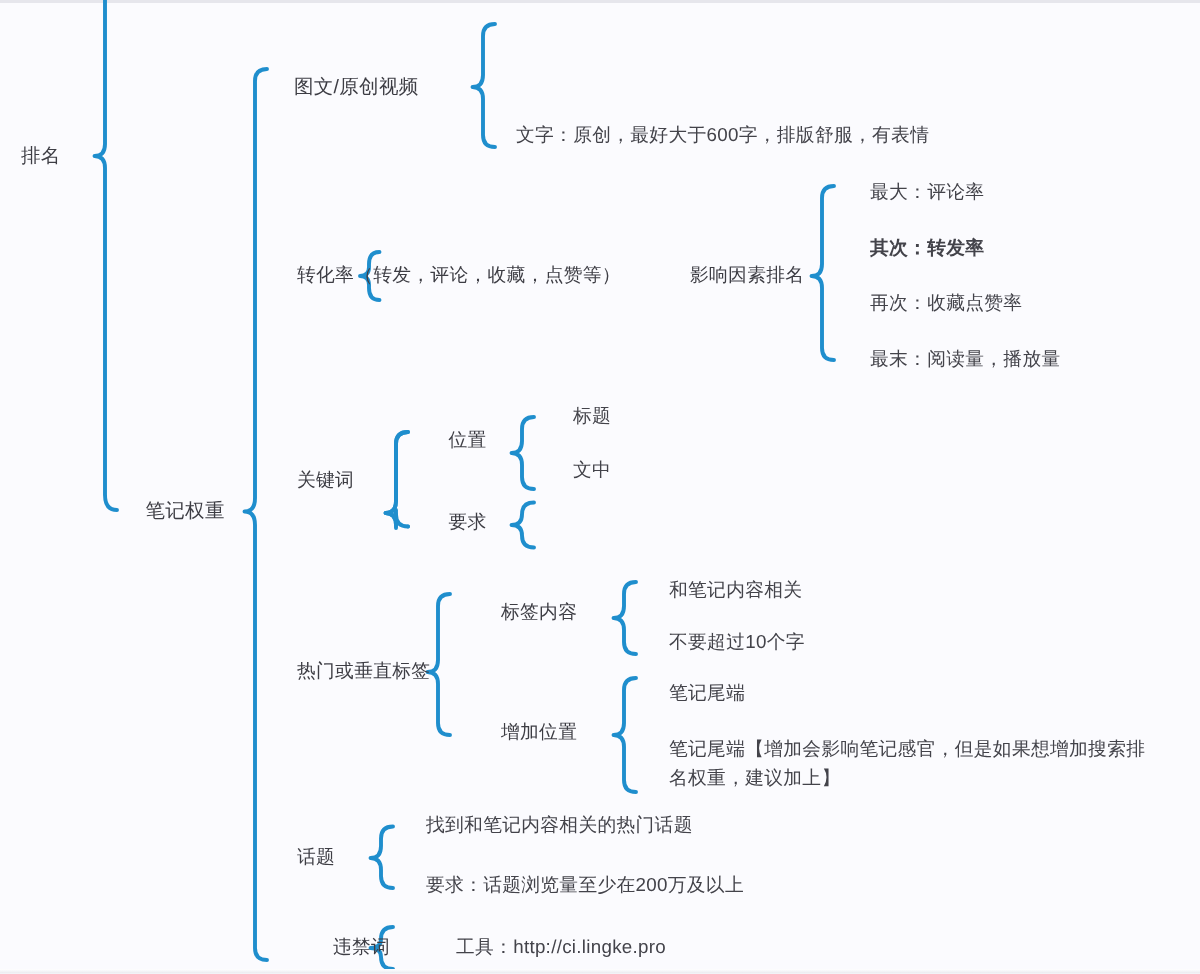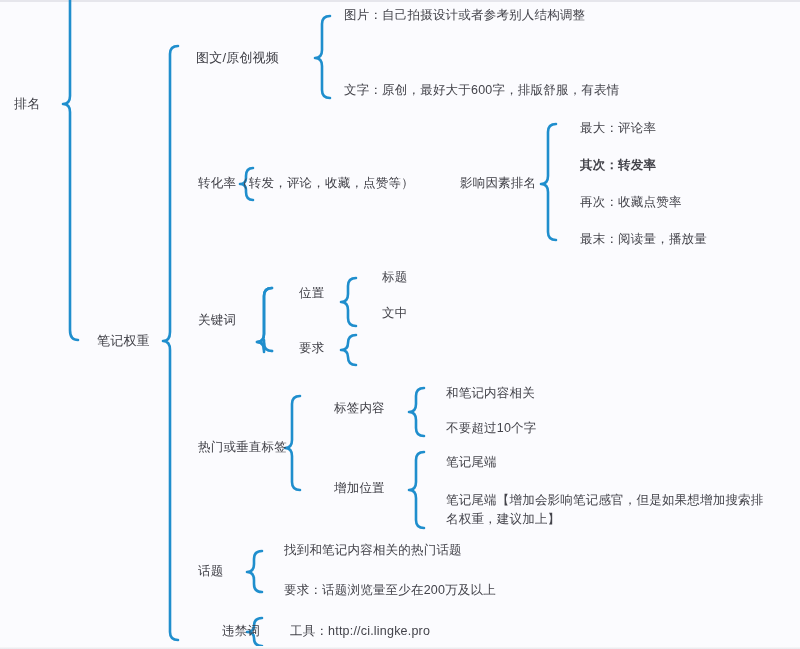--- a/index.html
+++ b/index.html
@@ -95,21 +95,20 @@
       <path d="M 262 618 Q 254 618 254 626 L 254 626 Q 254 632 247 632 Q 254 632 254 638 L 254 638 Q 254 646 262 646"></path>
     </g>
   </svg>
 
   <div class="node lvl1" style="left:14px; top:104px;">排名</div>
 
   <div class="node lvl1" style="left:196px; top:58px;">图文/原创视频</div>
 
   <div class="node lvl1" style="left:97px; top:341px;">笔记权重</div>
 
-  <div class="node leaf" style="left:344px; top:16px;">图片：自己拍摄设计或者参考别人结构调整</div>
 
   <div class="node leaf" style="left:344px; top:58px;margin-top:33px;">文字：原创，最好大于600字，排版舒服，有表情</div>
 
 
   <div class="node lvl2" style="left:198px; top:184px;">转化率（转发，评论，收藏，点赞等）</div>
 
   <div class="node lvl2" style="left:460px; top:184px;">影响因素排名</div>
 
   <div class="node leaf" style="left:580px; top:129px;">最大：评论率</div>
 
@@ -145,15 +144,15 @@
   <div class="node leaf wrap" style="left:446px; top:510px; width:320px;">笔记尾端【增加会影响笔记感官，但是如果想增加搜索排名权重，建议加上】</div>
 
   <div class="node lvl2" style="left:198px; top:572px;">话题</div>
 
   <div class="node leaf" style="left:284px; top:551px;">找到和笔记内容相关的热门话题</div>
 
   <div class="node leaf" style="left:284px; top:591px;">要求：话题浏览量至少在200万及以上</div>
 
   <div class="node lvl2" style="left:198px; top:632px;margin-left:24px;">违禁词</div>
 
-  <div class="node leaf" style="left:290px; top:632px;">工具：http://ci.lingke.pro</div>
+  <div class="node leaf" style="left:304px; top:632px;">工具：http://ci.lingke.pro</div>
 
 </div>
 
 </body></html>

